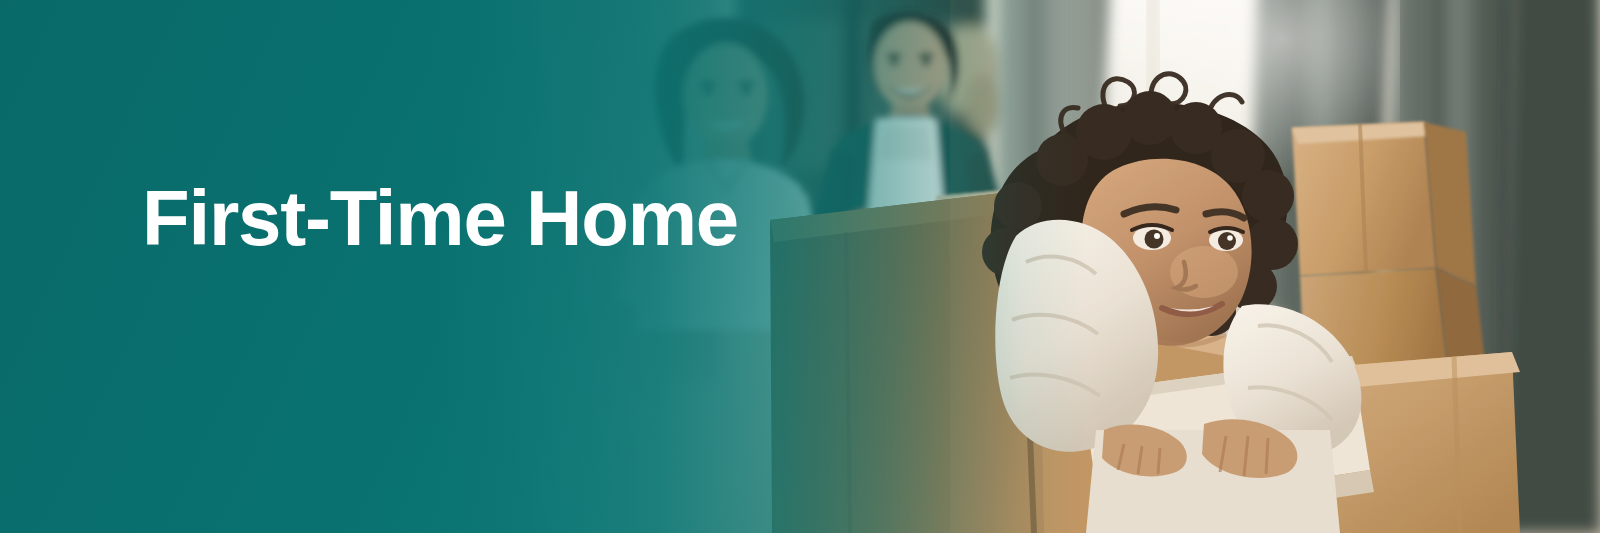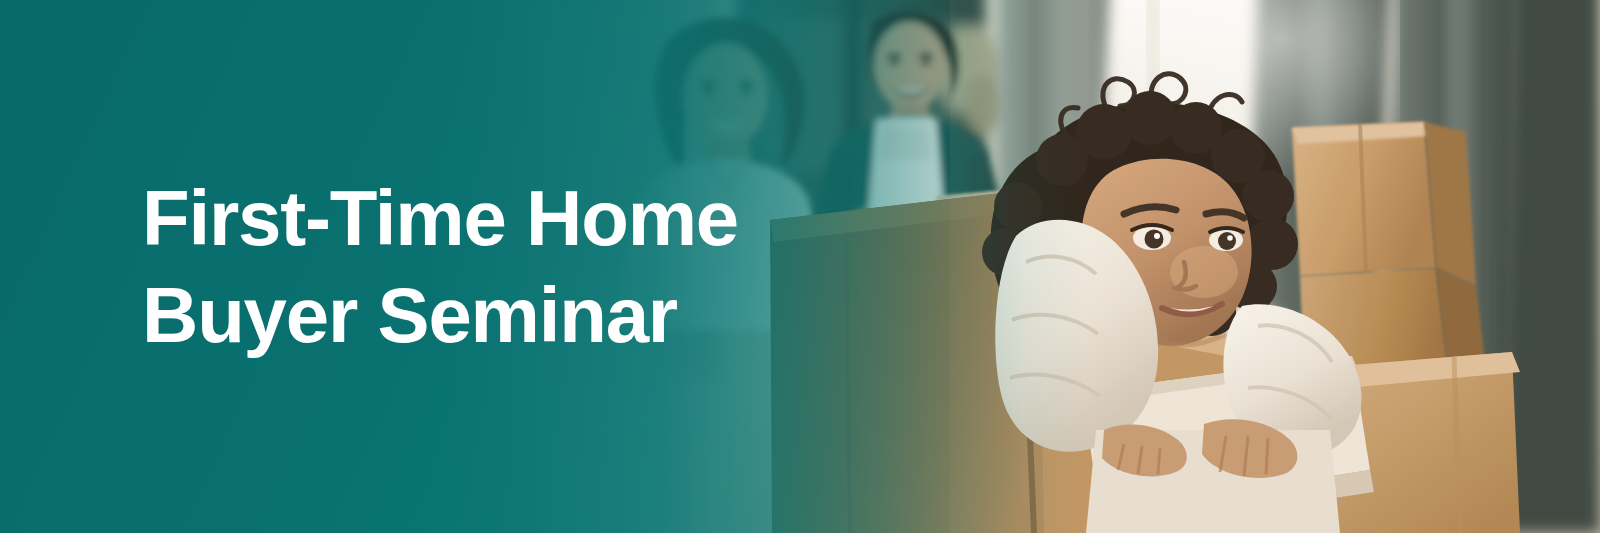--- a/index.html
+++ b/index.html
@@ -391,16 +391,15 @@
     </svg>
   </div>
 
   <div id="hero-overlay">
     <div class="tint tint-h"></div>
     <div class="tint tint-d"></div>
   </div>
 
   <div id="hero-copy">
     <div class="headline">First-Time Home</div>
-    <div class="headline">Buyer Seminar</div>
   </div>
 
 </div>
 
 </body></html>

